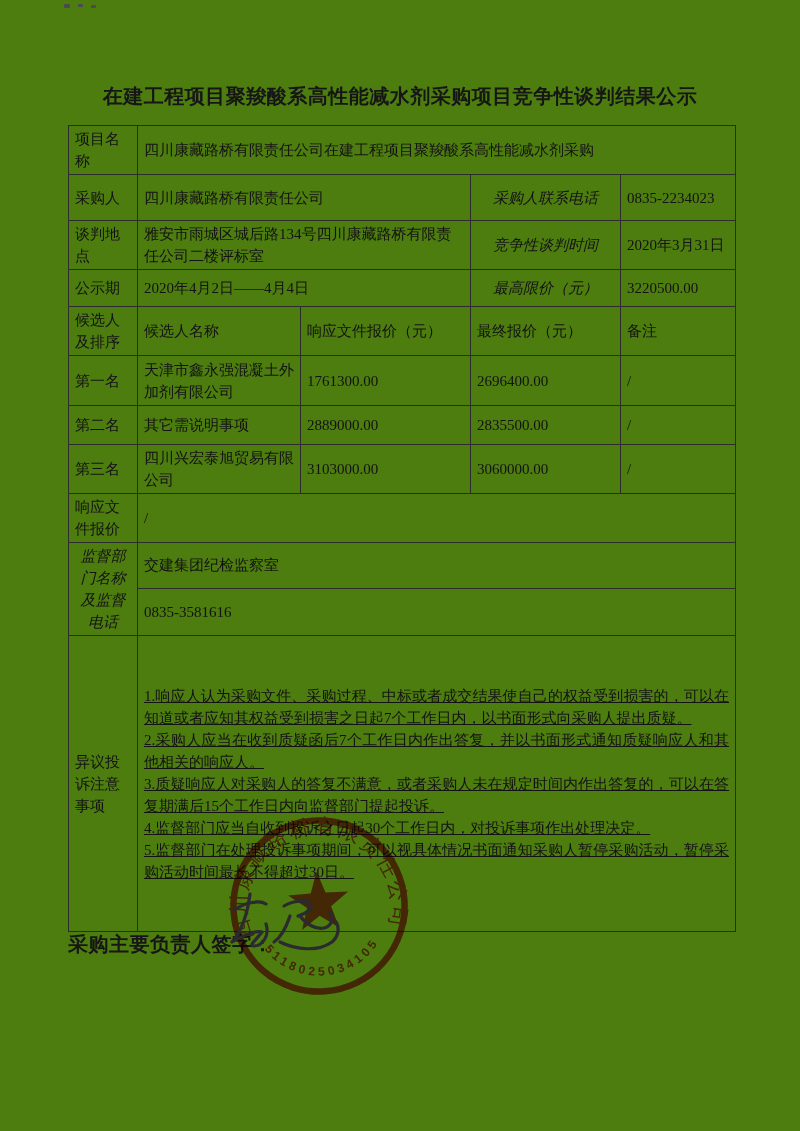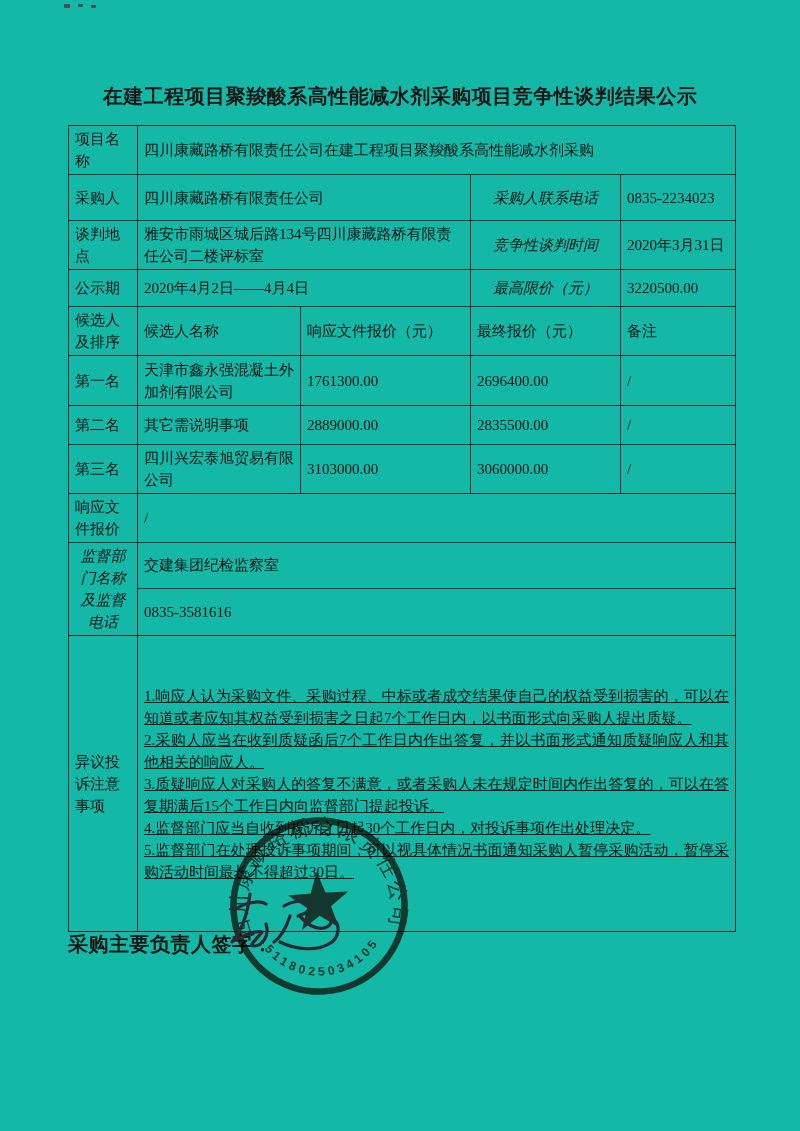--- a/index.html
+++ b/index.html
@@ -6,21 +6,21 @@
   body{
     width:800px;height:1131px;
     background:#f6f4f6;
     font-family:"Liberation Serif","DejaVu Serif",serif;
     color:#1c1c1c;
     position:relative;
     overflow:hidden;
   }
   .page{
     position:absolute;inset:0;
-    background:#14b8a6;
+    background:#4d7c0f;
   }
   .speck{position:absolute;background:#4a4a50;border-radius:1px;}
   .doc-title{
     position:absolute;top:83px;left:0;width:100%;
     text-align:center;
     font-family:"Liberation Sans","DejaVu Sans",sans-serif;
     font-weight:700;font-size:20px;letter-spacing:0.5px;color:#161616;
   }
   table.notice{
     position:absolute;left:68px;top:125px;

